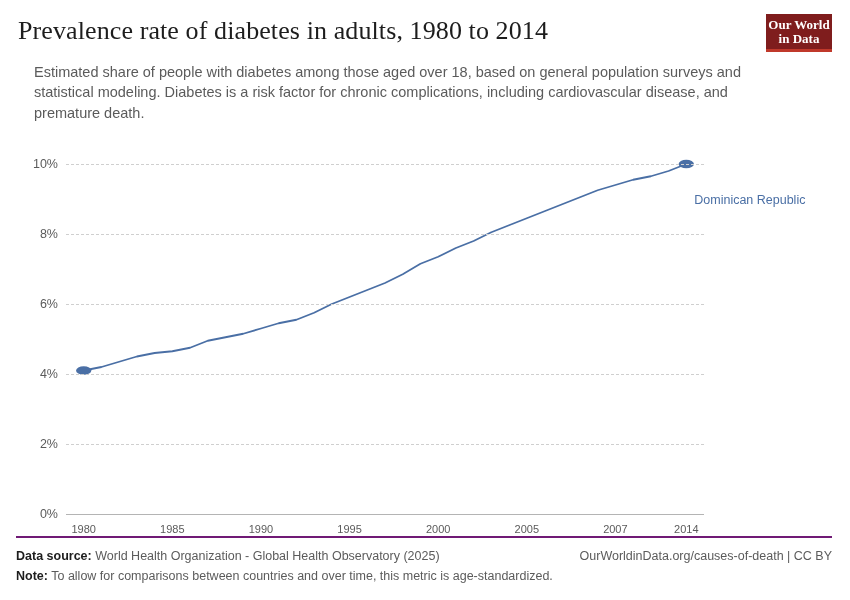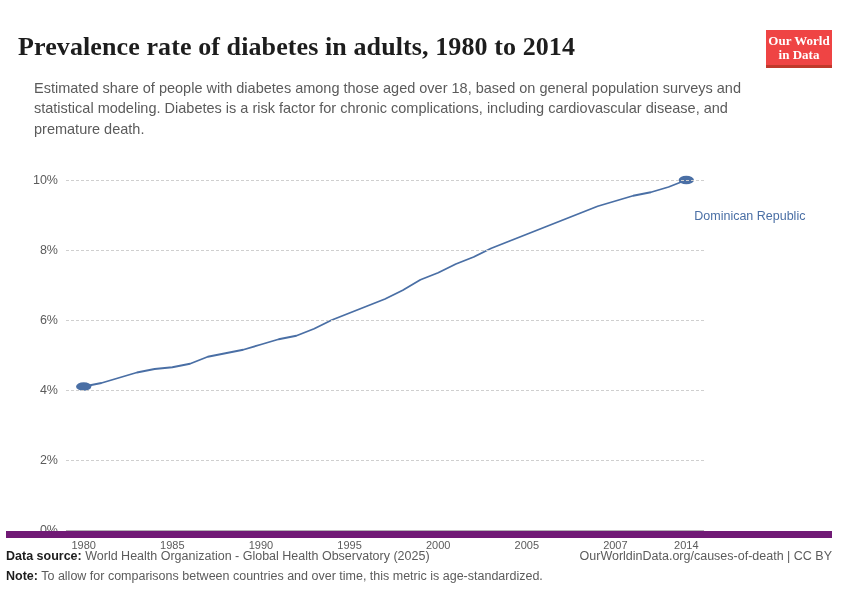--- a/index.html
+++ b/index.html
@@ -21,40 +21,40 @@
     box-sizing: border-box;
     padding: 16px 18px 0 18px;
   }
   
   .header {
     position: relative;
   }
   .chart-title {
     font-family: "Liberation Serif", serif;
     font-size: 26px;
-    font-weight: 700;
+    font-weight: 400;
     line-height: 1.15;
     color: #1d1d1d;
-    margin: 16px 0 8px 0;
+    margin: 0 0 8px 0;
     letter-spacing: 0.1px;
   }
   .chart-subtitle {
     font-size: 14.5px;
     line-height: 1.42;
     color: #5b5b5b;
     margin: 16px;
     max-width: 722px;
   }
   .owid-logo {
     position: absolute;
     top: -2px;
     right: 0;
     width: 66px;
     height: 38px;
-    background: #ef4444;
+    background: #7f1d1d;
     color: #ffffff;
     font-family: "Liberation Serif", serif;
     font-weight: 700;
     font-size: 13px;
     line-height: 1.05;
     text-align: center;
     padding-top: 4px;
     box-sizing: border-box;
     border-bottom: 3px solid #c0392b;
   }
@@ -109,24 +109,24 @@
   .series-label {
     position: absolute;
     font-size: 12.5px;
     color: #4a6fa5;
     white-space: nowrap;
     transform: translateY(-50%);
   }
   
   .footer {
     position: absolute;
-    left: 6px;
+    left: 16px;
     right: 18px;
     bottom: 14px;
-    border-top: 7px solid #701a75;
+    border-top: 2px solid #701a75;
     padding-top: 9px;
     font-size: 12.5px;
     color: #5b5b5b;
   }
   .footer-row {
     display: flex;
     justify-content: space-between;
     align-items: baseline;
     line-height: 1.5;
   }

